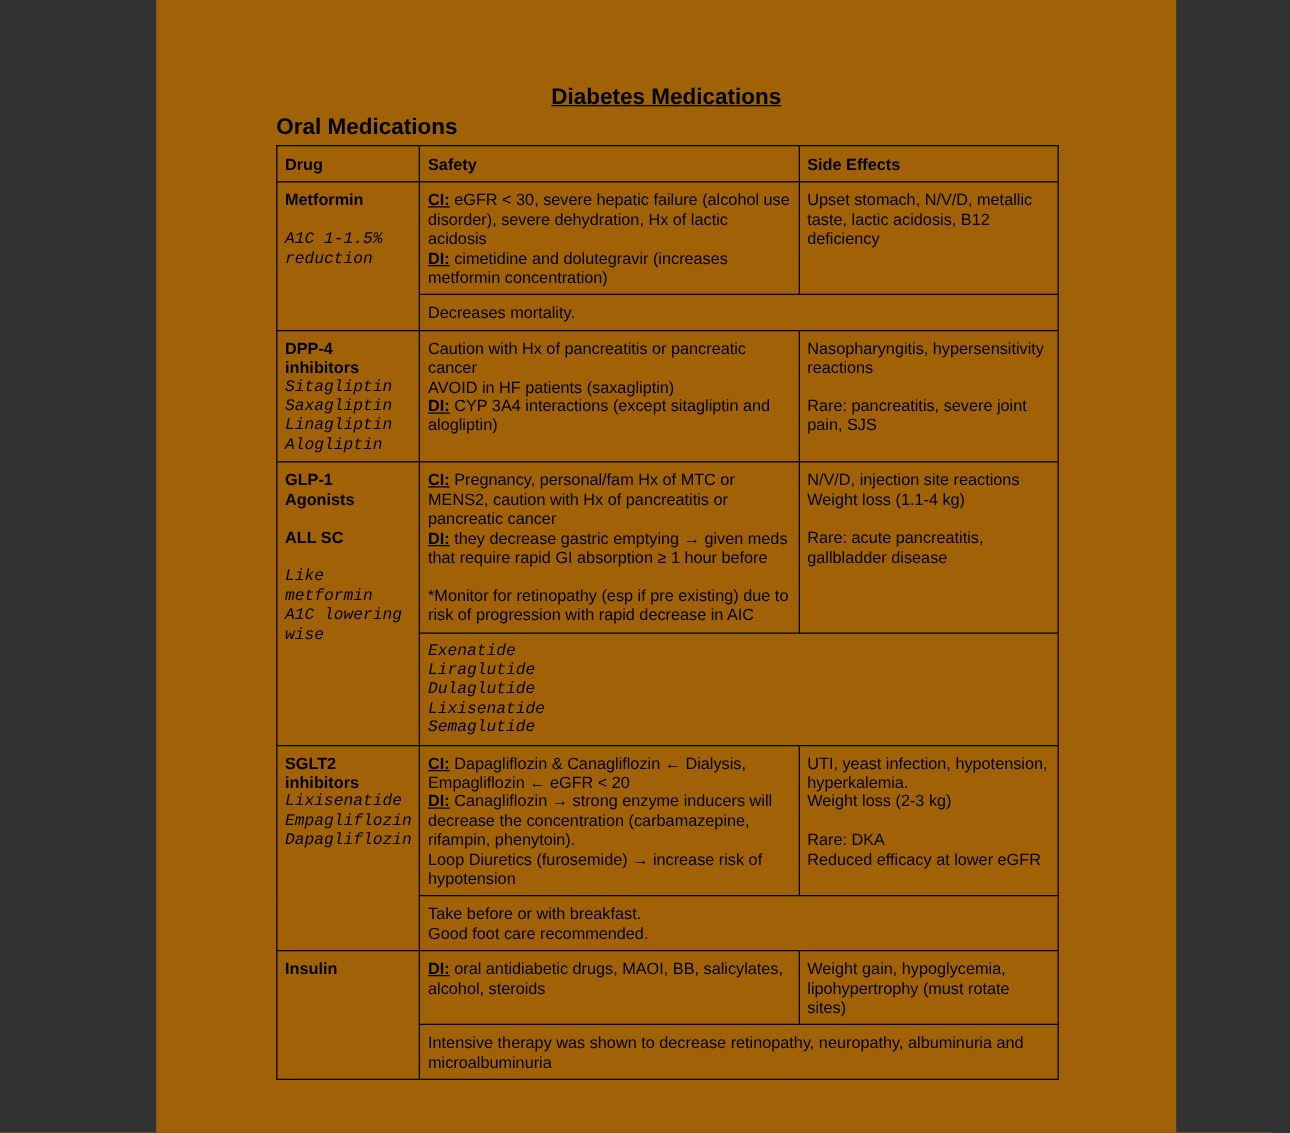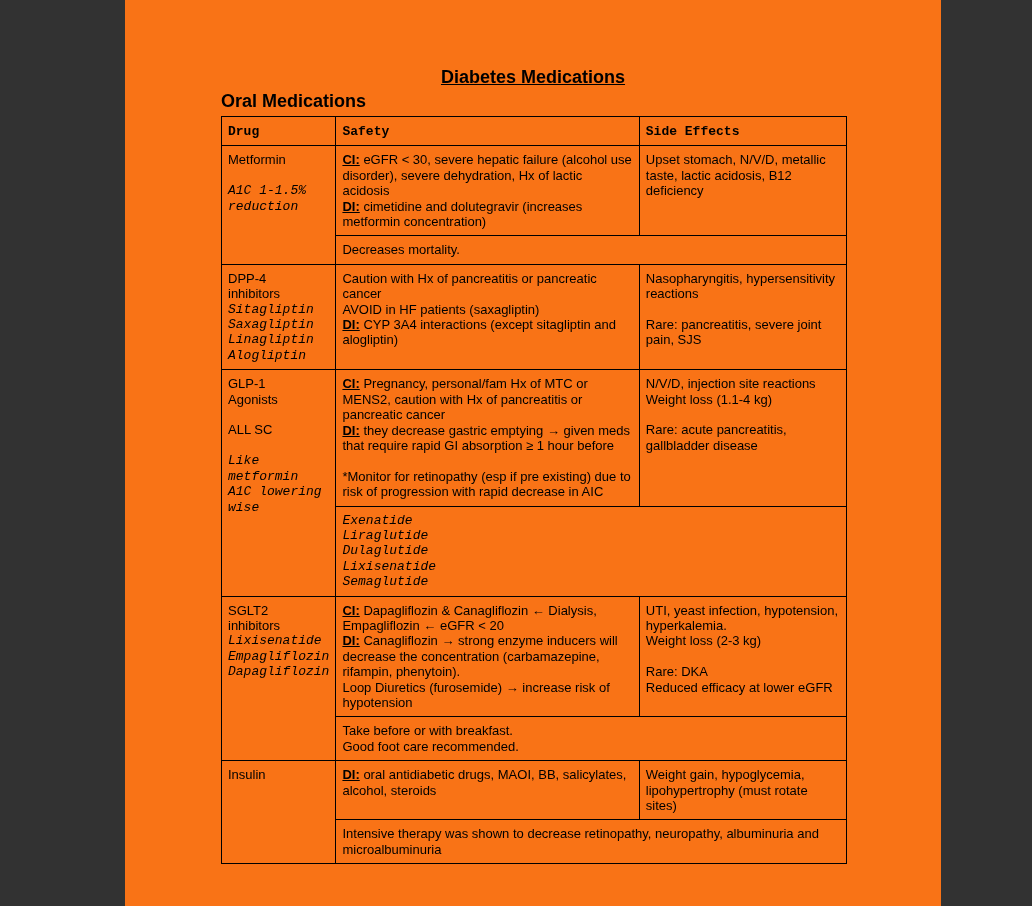--- a/index.html
+++ b/index.html
@@ -1,27 +1,27 @@
 <!DOCTYPE html>
 <html><head>
 <meta charset="utf-8">
 <style>
   html, body { margin:0; padding:0; }
   body { width:1032px; height:906px; background:#323232; position:relative; overflow:hidden;
          font-family:"Liberation Sans", sans-serif; color:#000; }
-  .page { position:absolute; left:125px; top:0; width:816px; height:906px; background:#f97316; }
+  .page { position:absolute; left:125px; top:0; width:816px; height:906px; background:#a16207; }
   .title { position:absolute; left:0; width:816px; top:67px; text-align:center; font-size:18px; font-weight:bold; text-decoration:underline; }
   .subtitle { position:absolute; left:96px; top:91px; font-size:18px; font-weight:bold; }
   table { position:absolute; left:96px; top:116px; width:626px; border-collapse:collapse; font-size:13px; line-height:15.4px; }
   td { border:1.5px solid #000; vertical-align:top; padding:6px 6px 6px 6px; }
   .c1 { width:91px; } .c2 { width:294px; } .c3 { width:196px; }
-  .hdr td { font-weight:bold; padding:7px 6px 6px 6px;font-family:Liberation Mono, monospace; }
+  .hdr td { font-weight:bold; padding:7px 6px 6px 6px; }
   b.lbl { font-weight:bold; text-decoration:underline; }
   .it { font-style:italic;font-family:Liberation Mono, monospace; }
-  .bd { font-weight:normal; }
+  .bd { font-weight:bold; }
   .line { display:block; }
   .gap { display:block; height:15.4px; }
 </style>
 </head>
 <body>
 
 <div class="page">
   <div class="title">Diabetes Medications</div>
   <div class="subtitle">Oral Medications</div>
 

